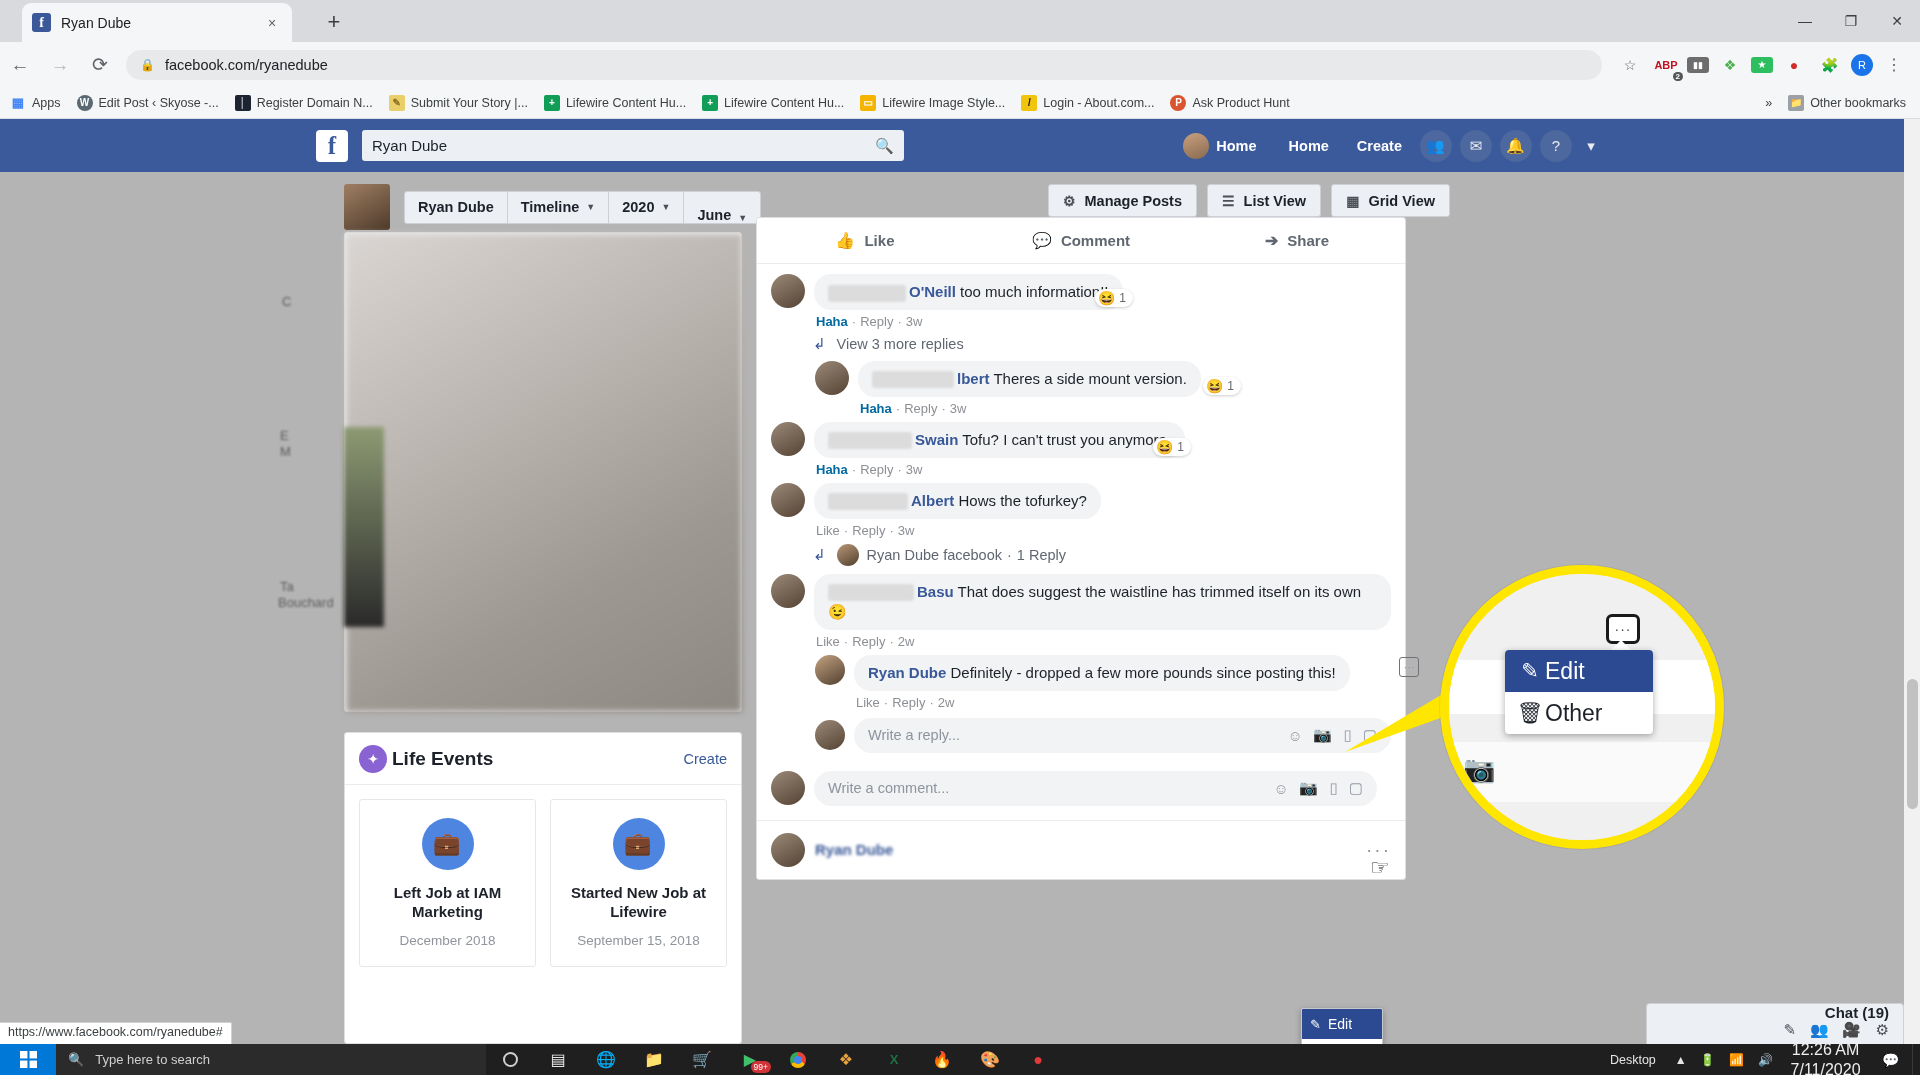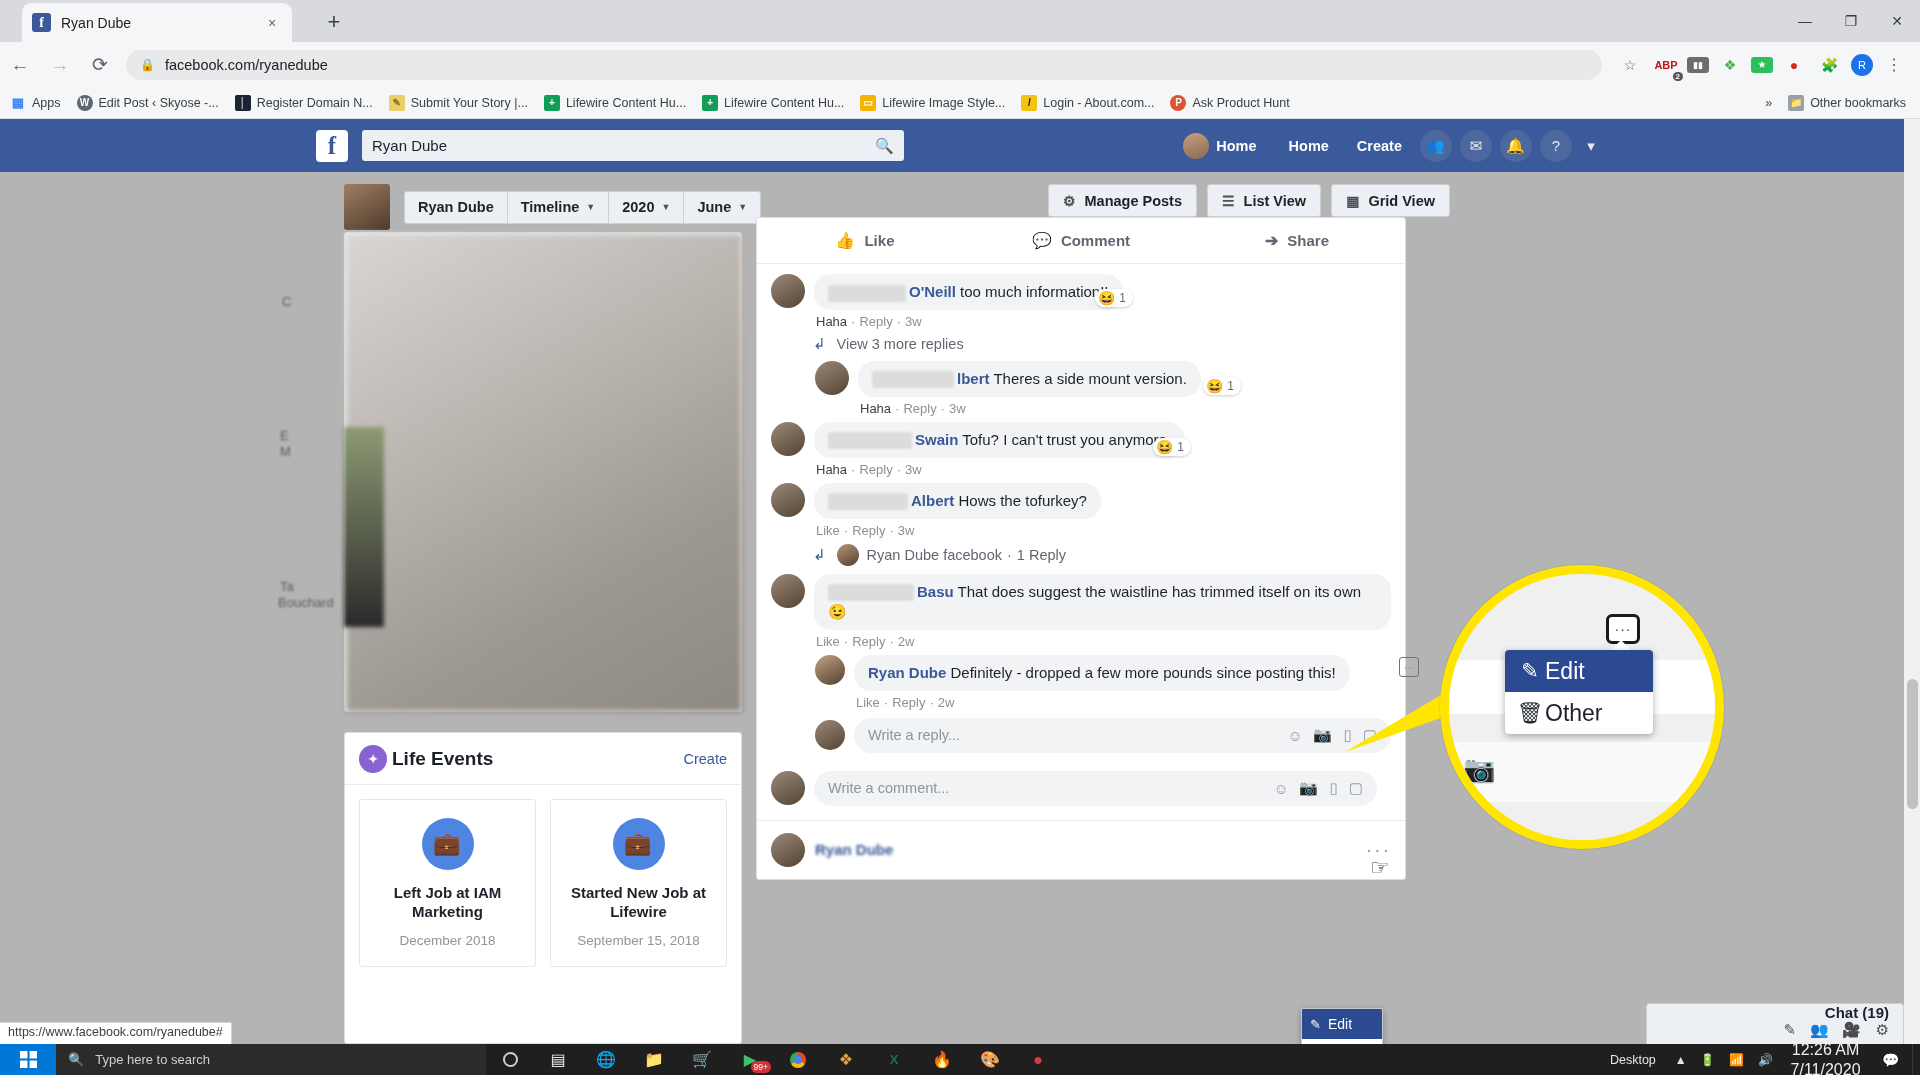--- a/index.html
+++ b/index.html
@@ -80,21 +80,21 @@
   .fb-ava{width:26px;height:26px;border-radius:50%;background:linear-gradient(160deg,#c8a07f,#8a6a4f);margin-right:7px;}
   .fb-navitem{font-size:14.5px;font-weight:bold;color:#fff;margin:0 14px;cursor:pointer;white-space:nowrap;}
   .fb-circbtn{width:32px;height:32px;border-radius:50%;background:#4c689e;margin:0 4px;display:flex;align-items:center;justify-content:center;cursor:pointer;color:#e9ebee;font-size:15px;}
 
   .fb-content{position:absolute;left:0;top:53px;width:1920px;height:872px;}
 
   .tl-nav{position:absolute;left:344px;top:12px;display:flex;align-items:center;}
   .tl-ava{width:46px;height:46px;border-radius:3px;background:linear-gradient(150deg,#9f7f63,#4d3a2a);flex:0 0 auto;}
   .tl-pills{margin-left:14px;display:flex;align-items:stretch;height:33px;background:#eceff4;border:1px solid #ccd0d5;border-radius:3px;overflow:hidden;}
   .tl-pill{display:flex;align-items:center;padding:0 13px;font-size:14.5px;color:#1d2129;font-weight:bold;cursor:pointer;border-right:1px solid #ccd0d5;}
-  .tl-pill:last-child{border-right:0;}
+  .tl-pill:last-child{border-right:0;align-items:flex-end;}
   .tl-pill .caret{margin-left:7px;font-size:9px;color:#4b4f56;}
   .tl-right{position:absolute;right:470px;top:12px;display:flex;align-items:center;}
   .tl-btn{height:33px;background:#eceff4;border:1px solid #ccd0d5;border-radius:3px;display:flex;align-items:center;padding:0 14px;margin-left:10px;font-size:14.5px;font-weight:bold;color:#1d2129;cursor:pointer;}
   .tl-btn .bico{margin-right:9px;font-size:14px;color:#4b4f56;display:flex;}
 
   
   .left-col{position:absolute;left:344px;top:60px;width:398px;height:812px;}
   .photo-card{position:absolute;left:0;top:0;width:398px;height:480px;background:#ececec;border:1px solid #dcdee1;border-radius:3px;}
   .photo-blur{position:absolute;left:1px;top:1px;width:396px;height:478px;
     background:linear-gradient(150deg,#d9d5d2 0%, #b9b3ae 40%, #9e9892 70%, #8e8882 100%);
@@ -120,21 +120,21 @@
   .act .i{margin-right:9px;font-size:16px;}
   .comments{padding:10px 14px 0;}
   .cmt{position:relative;margin-bottom:6px;}
   .cmt-row{display:flex;align-items:flex-start;}
   .cmt-ava{width:34px;height:34px;border-radius:50%;background:linear-gradient(150deg,#9b8978,#544334);flex:0 0 auto;margin-right:9px;}
   .cmt-body{flex:1;min-width:0;}
   .bubble{display:inline-block;background:#f2f3f5;border-radius:17px;padding:8px 14px;font-size:15px;color:#1d2129;line-height:1.33;max-width:100%;}
   .bubble .nm{color:#385898;font-weight:bold;}
   .meta{margin-top:4px;font-size:13px;color:#8c8f94;padding-left:2px;}
   .meta .lk{color:#8c8f94;cursor:pointer;}
-  .meta .haha{color:#404040;font-weight:normal;cursor:pointer;}
+  .meta .haha{color:#0369a1;font-weight:bold;cursor:pointer;}
   .meta .sep{margin:0 4px;}
   .reaction{position:absolute;right:0;bottom:-6px;background:#fff;border-radius:12px;box-shadow:0 1px 3px rgba(0,0,0,.2);padding:1px 7px 1px 3px;display:flex;align-items:center;font-size:12px;color:#65676b;}
   .reaction .em{font-size:14px;margin-right:4px;}
   .viewmore{display:flex;align-items:center;margin:6px 0 8px 42px;font-size:14.5px;color:#606770;cursor:pointer;}
   .viewmore .arr{color:#385898;margin-right:11px;font-size:15px;}
   .replied{display:flex;align-items:center;margin:6px 0 8px 42px;font-size:14.5px;color:#606770;cursor:pointer;}
   .replied .arr{color:#385898;margin-right:11px;font-size:15px;}
   .replied .mini{width:22px;height:22px;border-radius:50%;background:linear-gradient(150deg,#b89878,#53402e);margin-right:8px;}
   .indent{margin-left:44px;}
   .blurname{display:inline-block;background:#dcdcdc;border-radius:3px;height:17px;vertical-align:middle;margin-right:3px;filter:blur(1px);}

